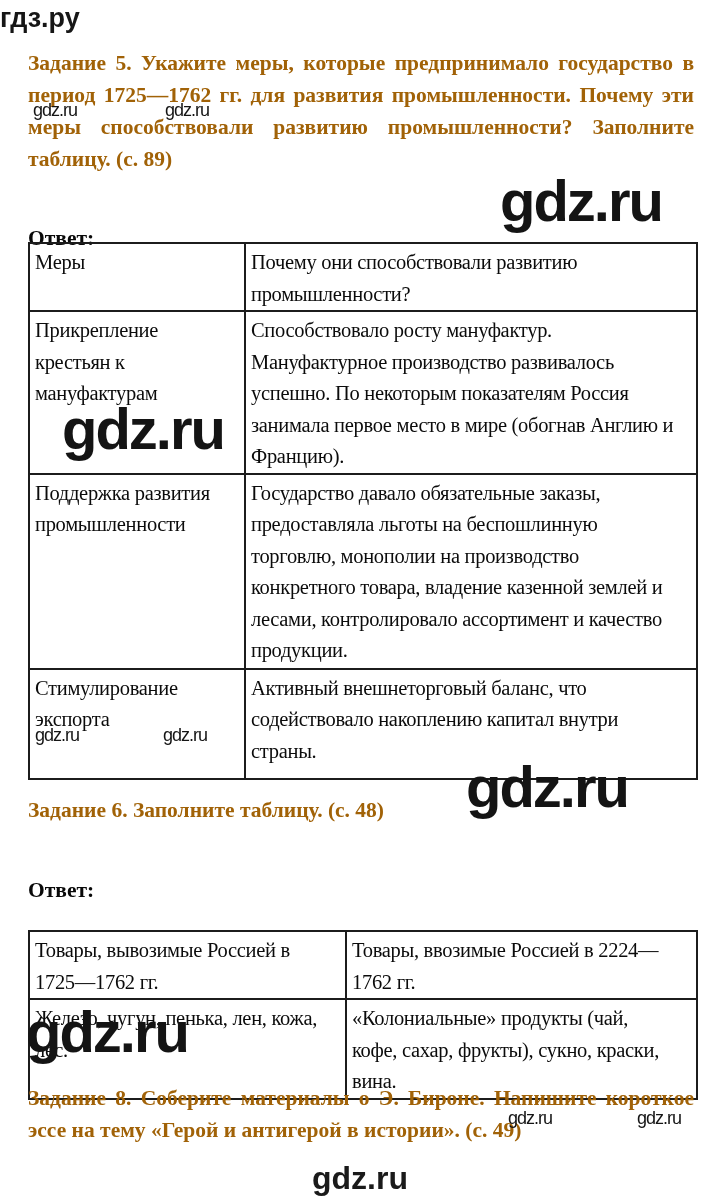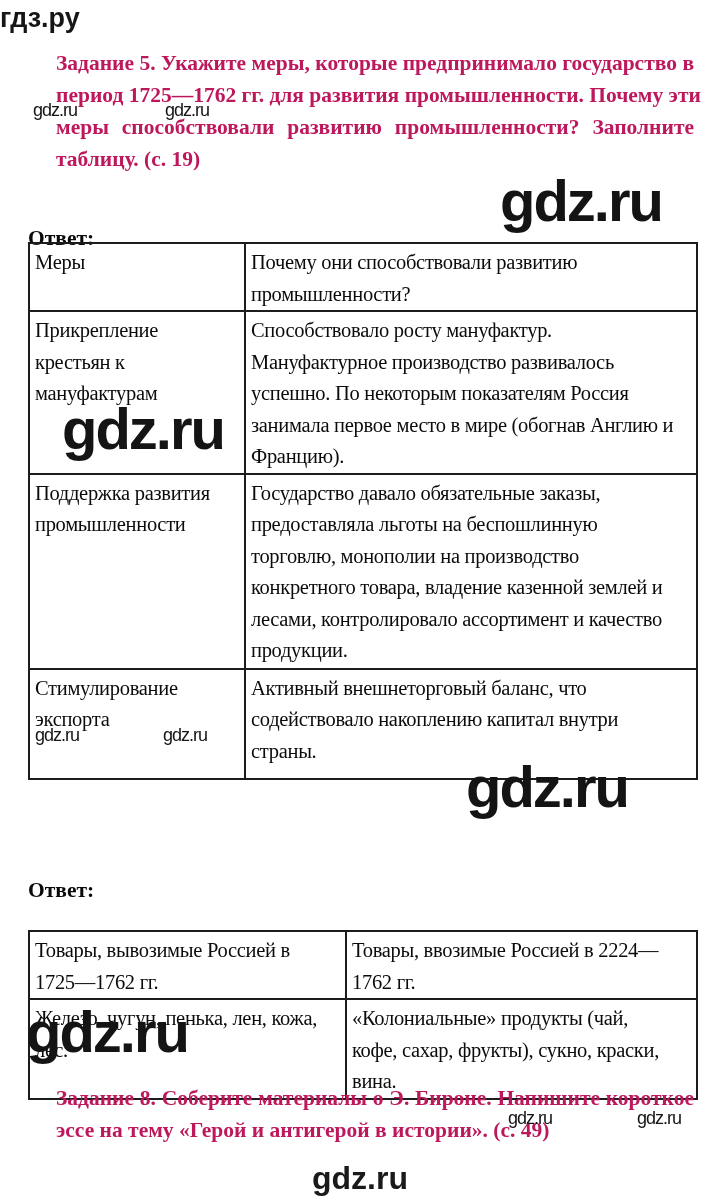--- a/index.html
+++ b/index.html
@@ -29,22 +29,21 @@
     color:#1a1a1a;
   }
 
   
   .task-block{left:28px;width:666px;}
   .task-line{
     font-weight:bold;font-size:21.5px;line-height:32px;
     white-space:nowrap;
     text-align:justify;
     text-align-last:justify;
-    color:#be185d;
-    margin-left:28px;
+    color:#a16207;
   }
   .task-line.last{text-align-last:left;white-space:normal;}
   .answer-label{
     left:28px;
     font-weight:bold;font-size:21.5px;line-height:26px;color:#090909;margin-top:16px;
   }
 
   
   table.tbl{
     border-collapse:collapse;
@@ -80,21 +79,21 @@
 <body>
 
 <div class="page">
 
   <div class="abs site-header">гдз.ру</div>
 
   <div class="abs task-block" style="top:47px">
     <div class="task-line">Задание 5. Укажите меры, которые предпринимало государство в</div>
     <div class="task-line">период 1725—1762 гг. для развития промышленности. Почему эти</div>
     <div class="task-line">меры способствовали развитию промышленности? Заполните</div>
-    <div class="task-line last">таблицу. (с. 19)</div>
+    <div class="task-line last">таблицу. (с. 89)</div>
   </div>
 
   <span class="abs wm wm-small" style="left:33px;top:100px">gdz.ru</span>
   <span class="abs wm wm-small" style="left:165px;top:100px">gdz.ru</span>
 
   <div class="abs answer-label" style="top:209px">Ответ:</div>
 
   <span class="abs wm wm-big" style="left:500px;top:172px">gdz.ru</span>
 
   <table class="tbl t1">
@@ -122,20 +121,23 @@
   </tbody>
     </table>
 
   <span class="abs wm wm-big" style="left:62px;top:400px">gdz.ru</span>
 
   <span class="abs wm wm-small" style="left:35px;top:725px">gdz.ru</span>
   <span class="abs wm wm-small" style="left:163px;top:725px">gdz.ru</span>
 
   <span class="abs wm wm-big" style="left:466px;top:758px">gdz.ru</span>
 
+  <div class="abs task-block" style="top:794px">
+    <div class="task-line last">Задание 6. Заполните таблицу. (с. 48)</div>
+  </div>
 
   <div class="abs answer-label" style="top:861px">Ответ:</div>
 
   <table class="tbl t2">
     <colgroup>
         <col style="width:317px">
         <col style="width:351px">
       </colgroup>
     <tbody>
         <tr style="height:66px">

